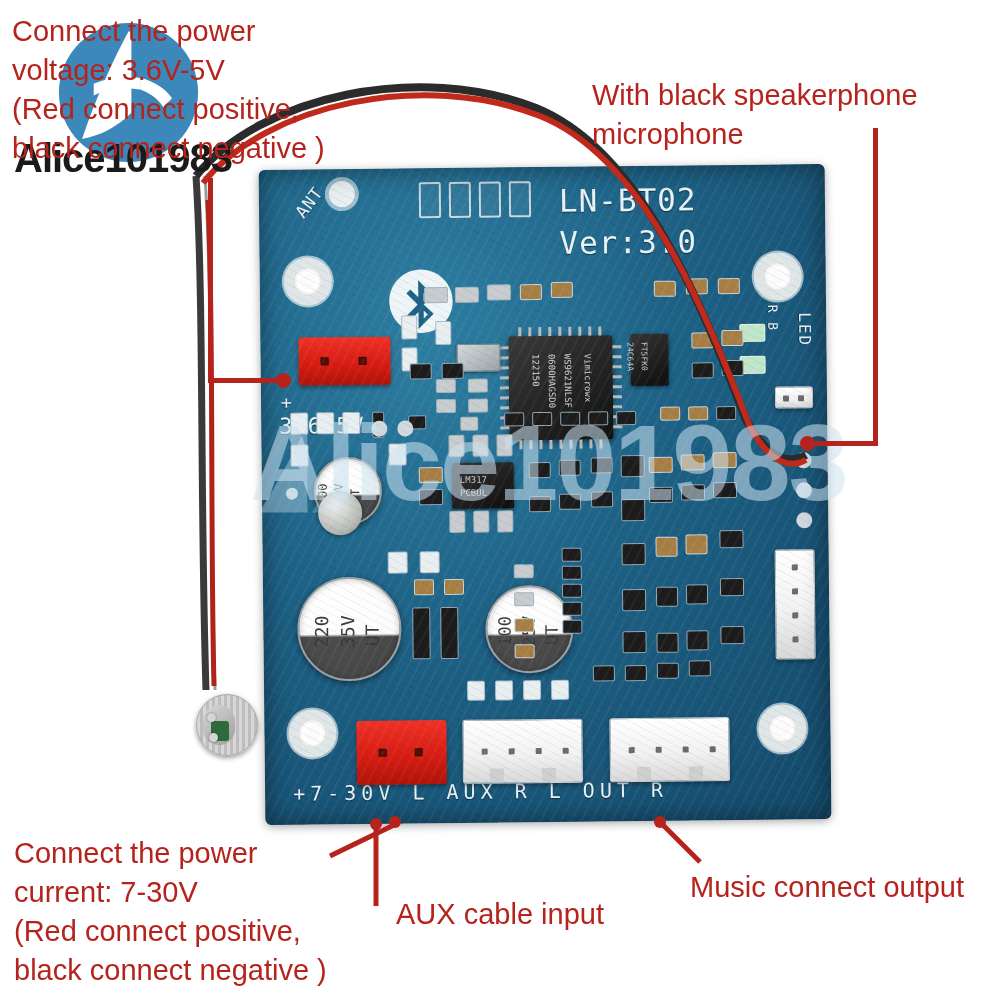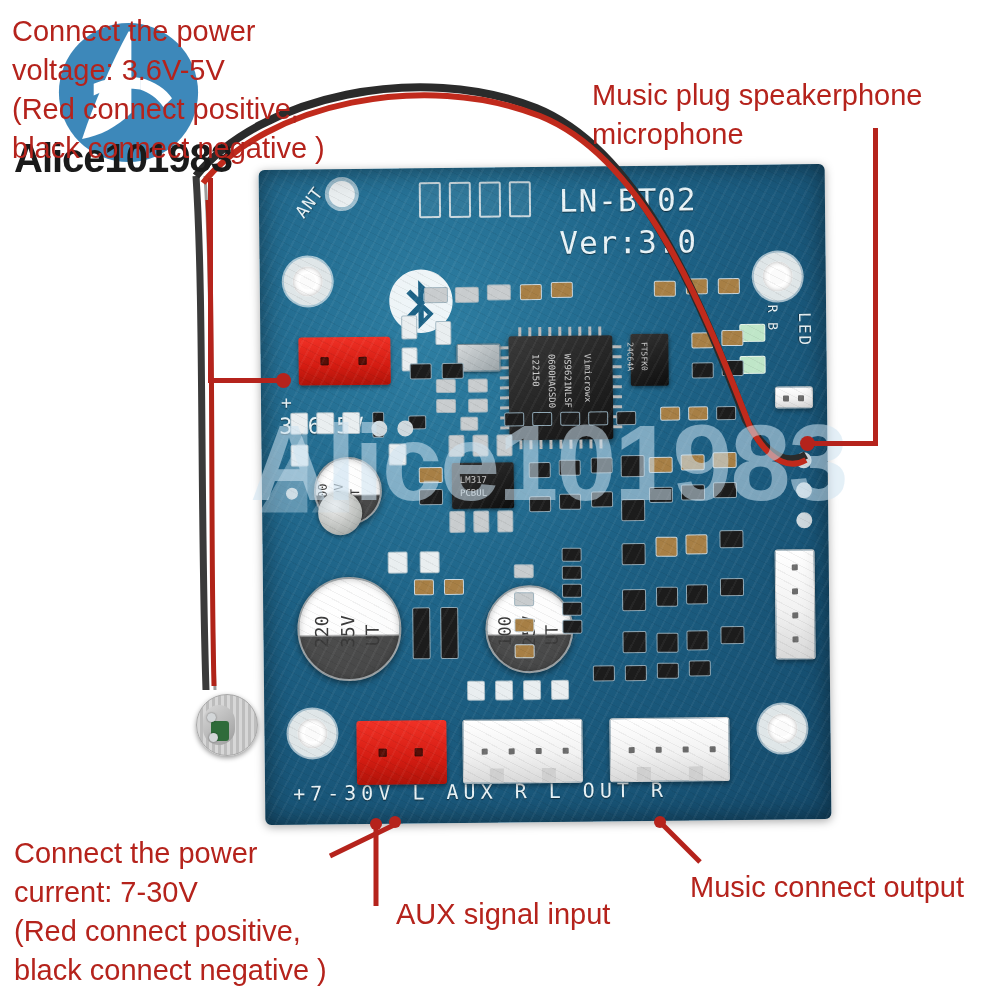--- a/index.html
+++ b/index.html
@@ -506,22 +506,22 @@
     <line x1="700" y1="862" x2="660" y2="822" stroke="#b5231c" stroke-width="5"></line>
   </svg>
   <div class="dot" style="left:389px;top:816px;width:12px;height:12px;"></div>
   <div class="dot" style="left:370px;top:818px;width:12px;height:12px;"></div>
   <div class="dot" style="left:654px;top:816px;width:12px;height:12px;"></div>
 
   <div class="ann ann-tl">Connect the power
 voltage: 3.6V-5V
 (Red connect positive,
 black connect negative )</div>
-  <div class="ann ann-tr">Music plug speakerphone
+  <div class="ann ann-tr">With black speakerphone
 microphone</div>
   <div class="ann ann-bl">Connect the power
 current: 7-30V
 (Red connect positive,
 black connect negative )</div>
-  <div class="ann ann-aux">AUX signal input</div>
+  <div class="ann ann-aux">AUX cable input</div>
   <div class="ann ann-out">Music connect output</div>
 
 </div>
 
 </body></html>

